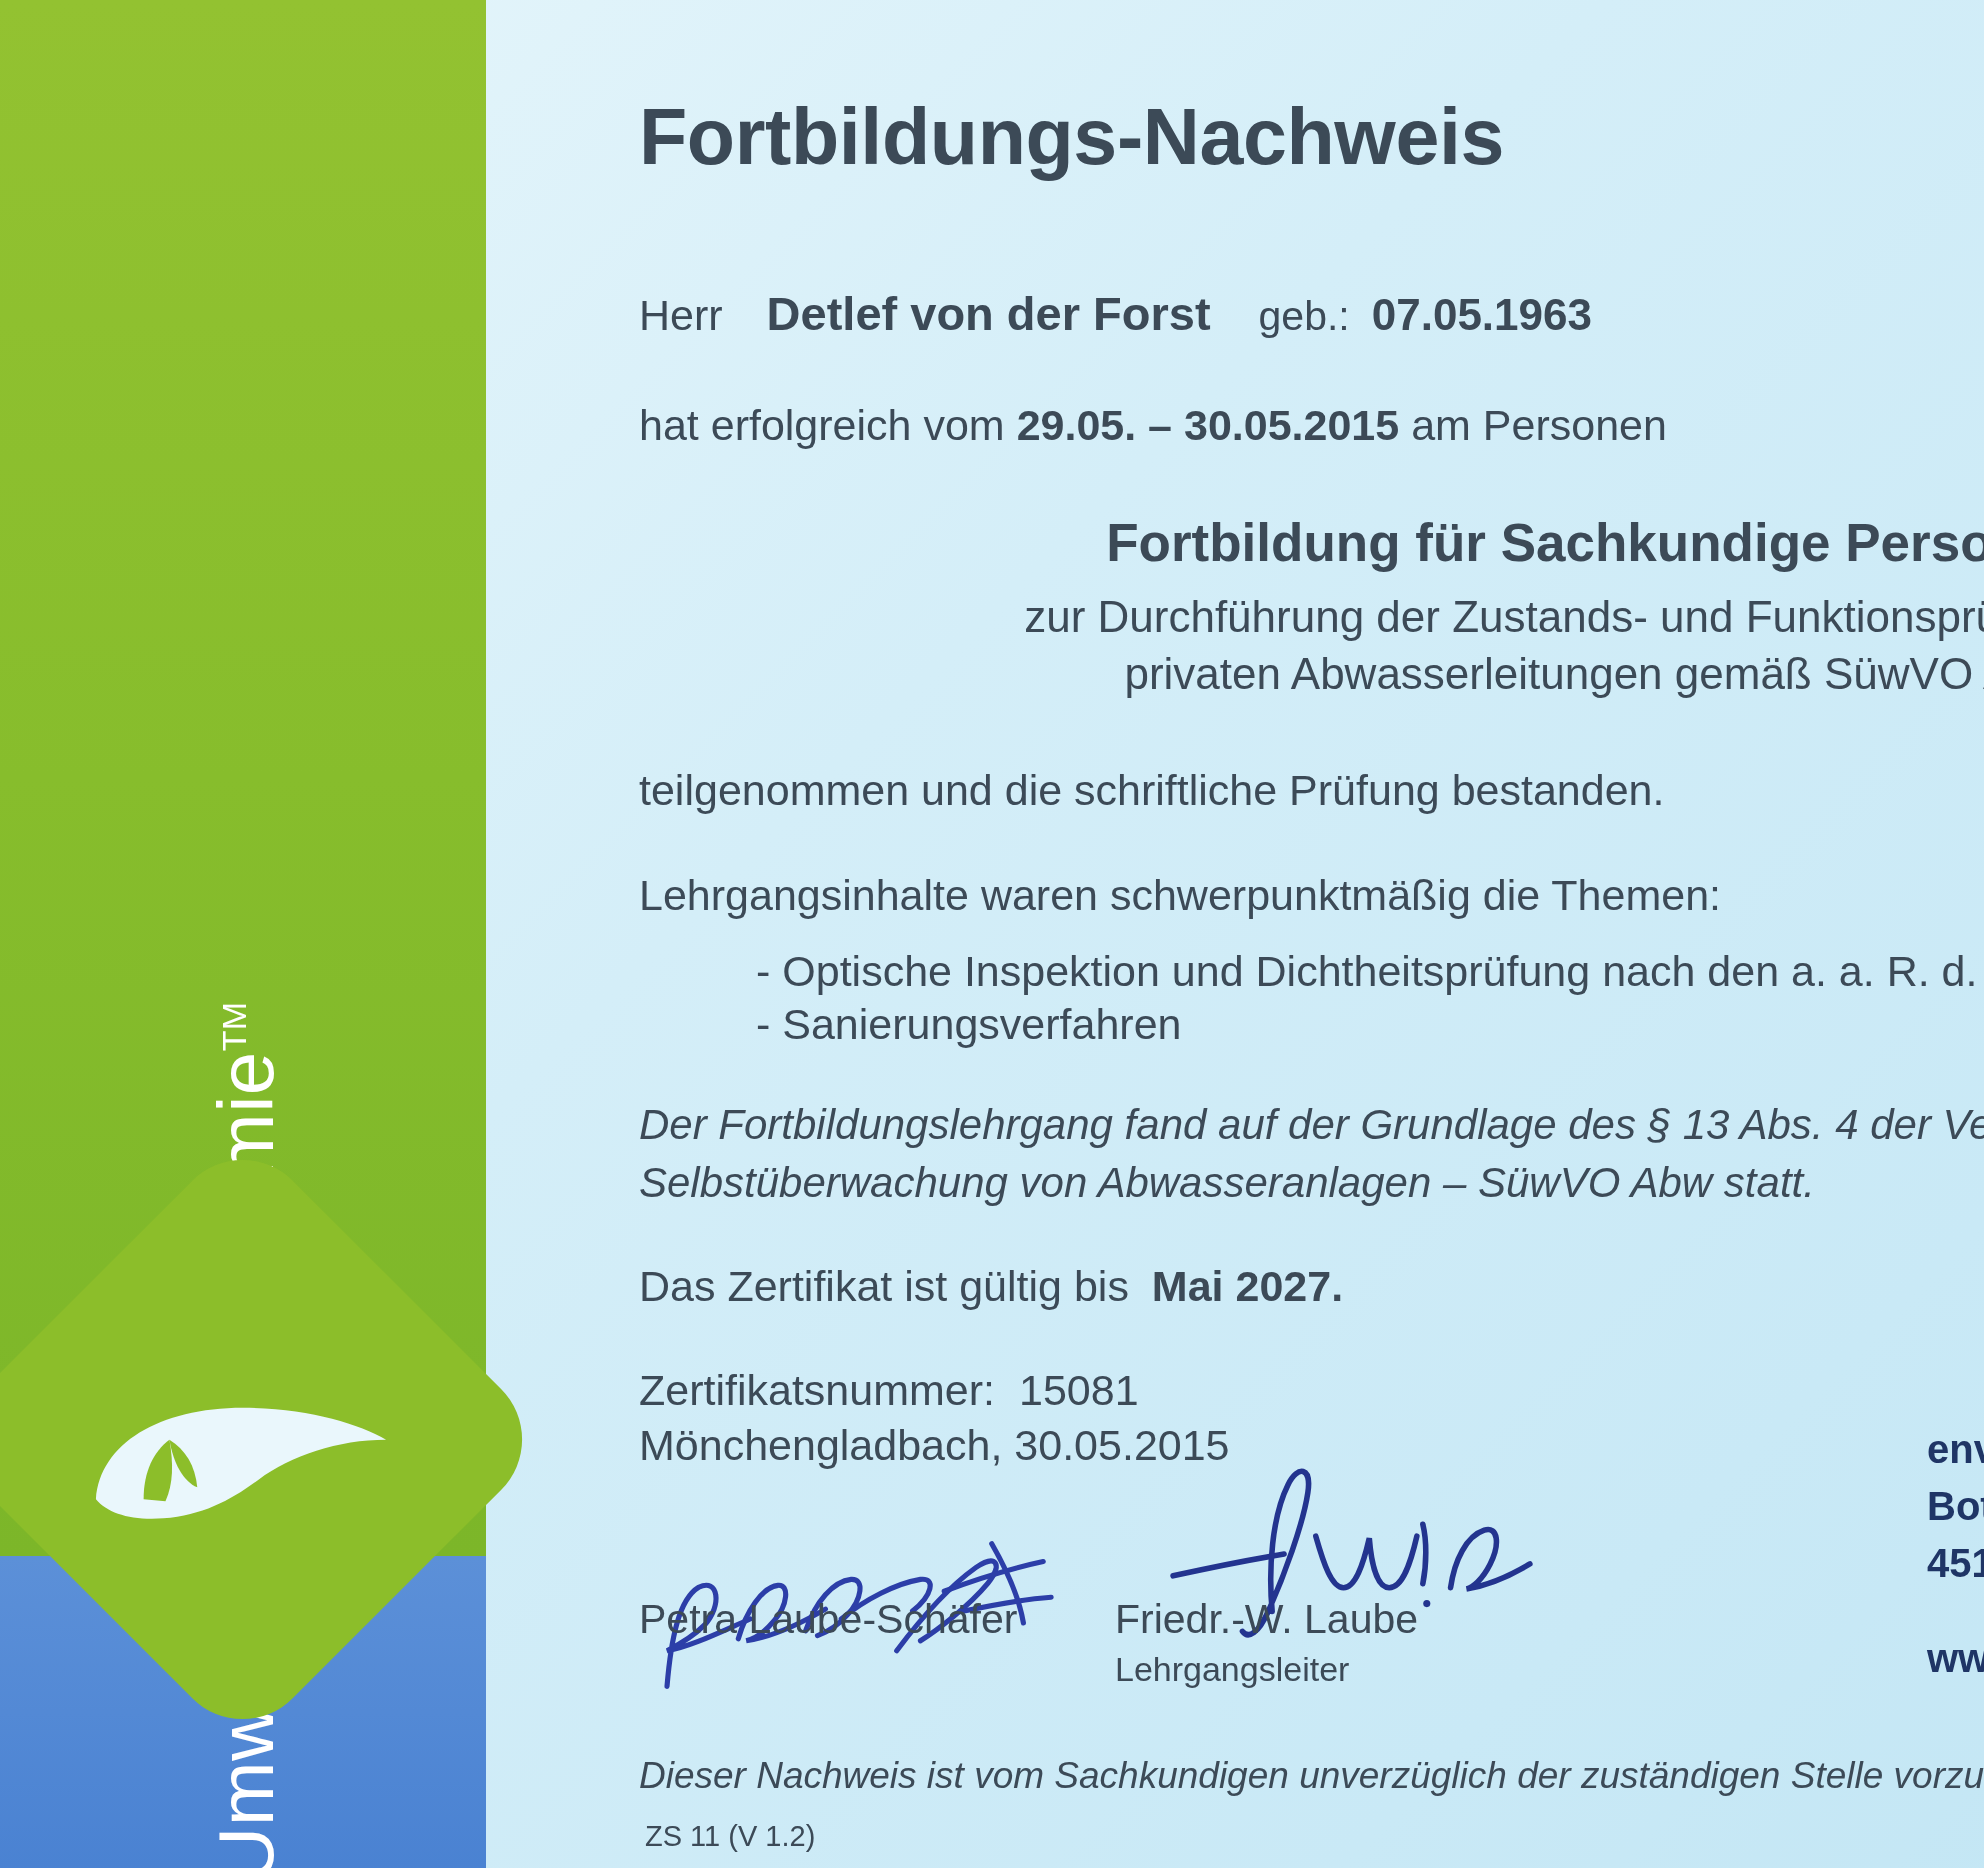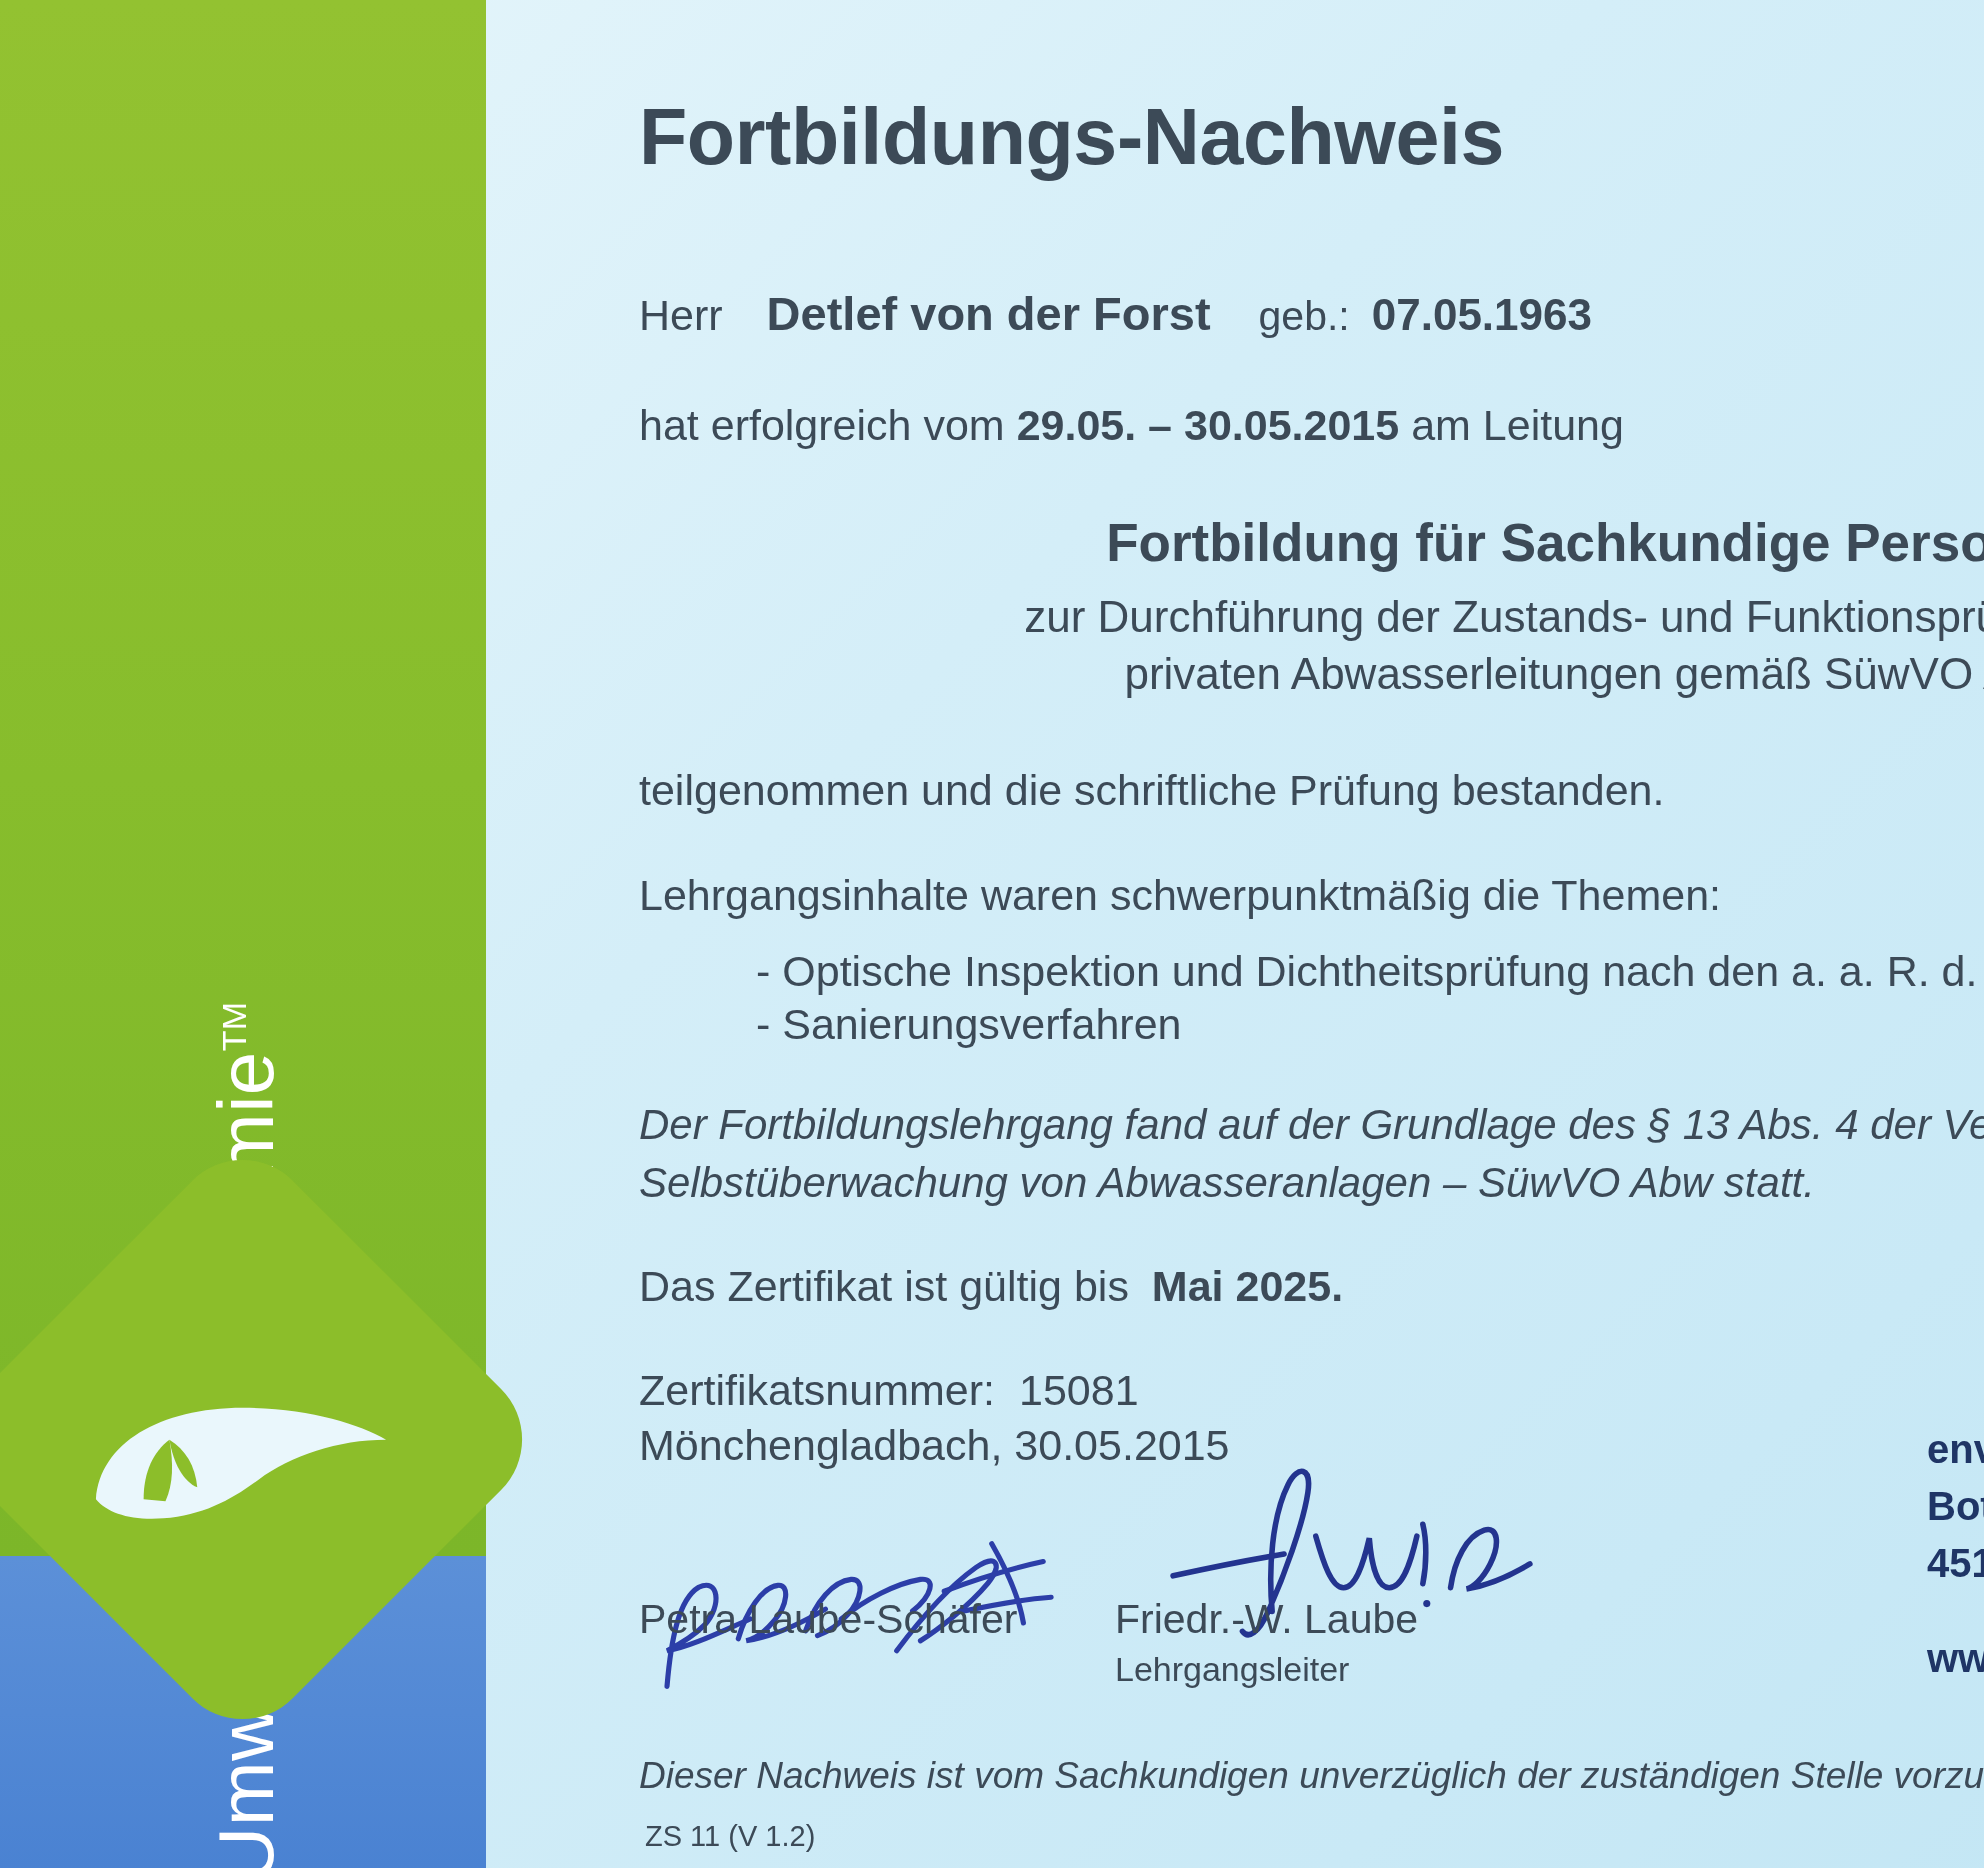--- a/index.html
+++ b/index.html
@@ -273,41 +273,41 @@
 
     <div class="h1">Fortbildungs-Nachweis</div>
 
     <div class="line-row row-person">
       <span class="salutation">Herr</span><span class="name">Detlef von der Forst</span><span class="geb">geb.:</span><span class="bdate">07.05.1963</span>
     </div>
 
     <div class="line-row row-seminar">
       <span>hat erfolgreich vom</span>
       <span class="b">29.05. – 30.05.2015</span>
-      <span>am Leitung</span>
+      <span>am Personen</span>
     </div>
 
     <div class="course-title">Fortbildung für Sachkundige Personen</div>
     <div class="course-sub1">zur Durchführung der Zustands- und Funktionsprüfung von</div>
     <div class="course-sub2">privaten Abwasserleitungen gemäß SüwVO Abw</div>
 
     <div class="line-row row-topics">Lehrgangsinhalte waren schwerpunktmäßig die Themen:</div>
 
     <div class="line-row row-passed">teilgenommen und die schriftliche Prüfung bestanden.</div>
     <div class="line-row bullet1">- Optische Inspektion und Dichtheitsprüfung nach den a. a. R. d. T.</div>
     <div class="line-row bullet2">- Sanierungsverfahren</div>
 
     <div class="legal">
       <div>Der Fortbildungslehrgang fand auf der Grundlage des  § 13 Abs. 4 der  Verordnung zur</div>
       <div>Selbstüberwachung von Abwasseranlagen – SüwVO  Abw statt.</div>
     </div>
 
     <div class="line-row row-valid">
       <span>Das Zertifikat ist gültig bis</span>
-      <span class="b" style="margin-left:11px">Mai 2025.</span>
+      <span class="b" style="margin-left:11px">Mai 2027.</span>
     </div>
 
     <div class="line-row row-certno">
       <span>Zertifikatsnummer:</span>
       <span style="margin-left:12px">15081</span>
     </div>
     <div class="line-row row-place">Mönchengladbach,  30.05.2015</div>
 
     <svg class="scribble scribble-1" width="595" height="198" viewBox="0 0 1500 500" xmlns="http://www.w3.org/2000/svg">
       <g fill="none" stroke="#2c3ea8" stroke-width="13" stroke-linecap="round">

